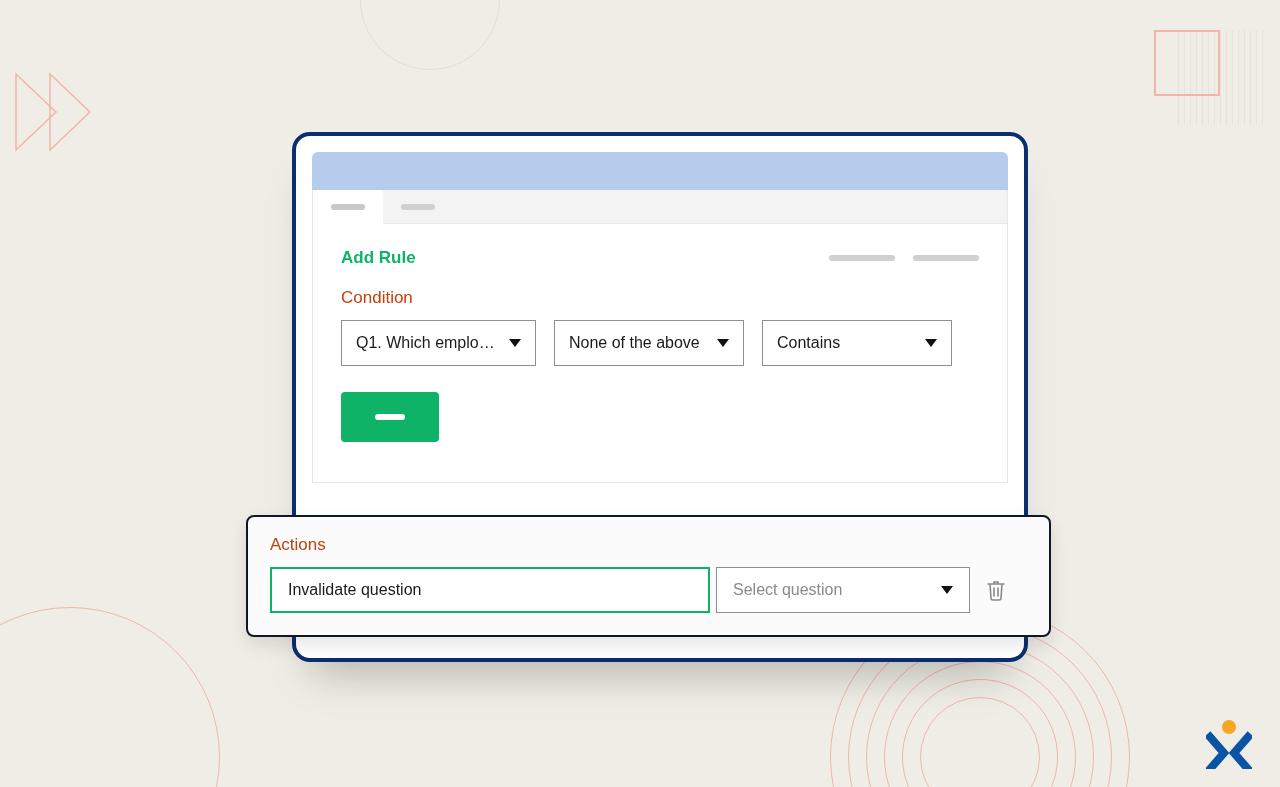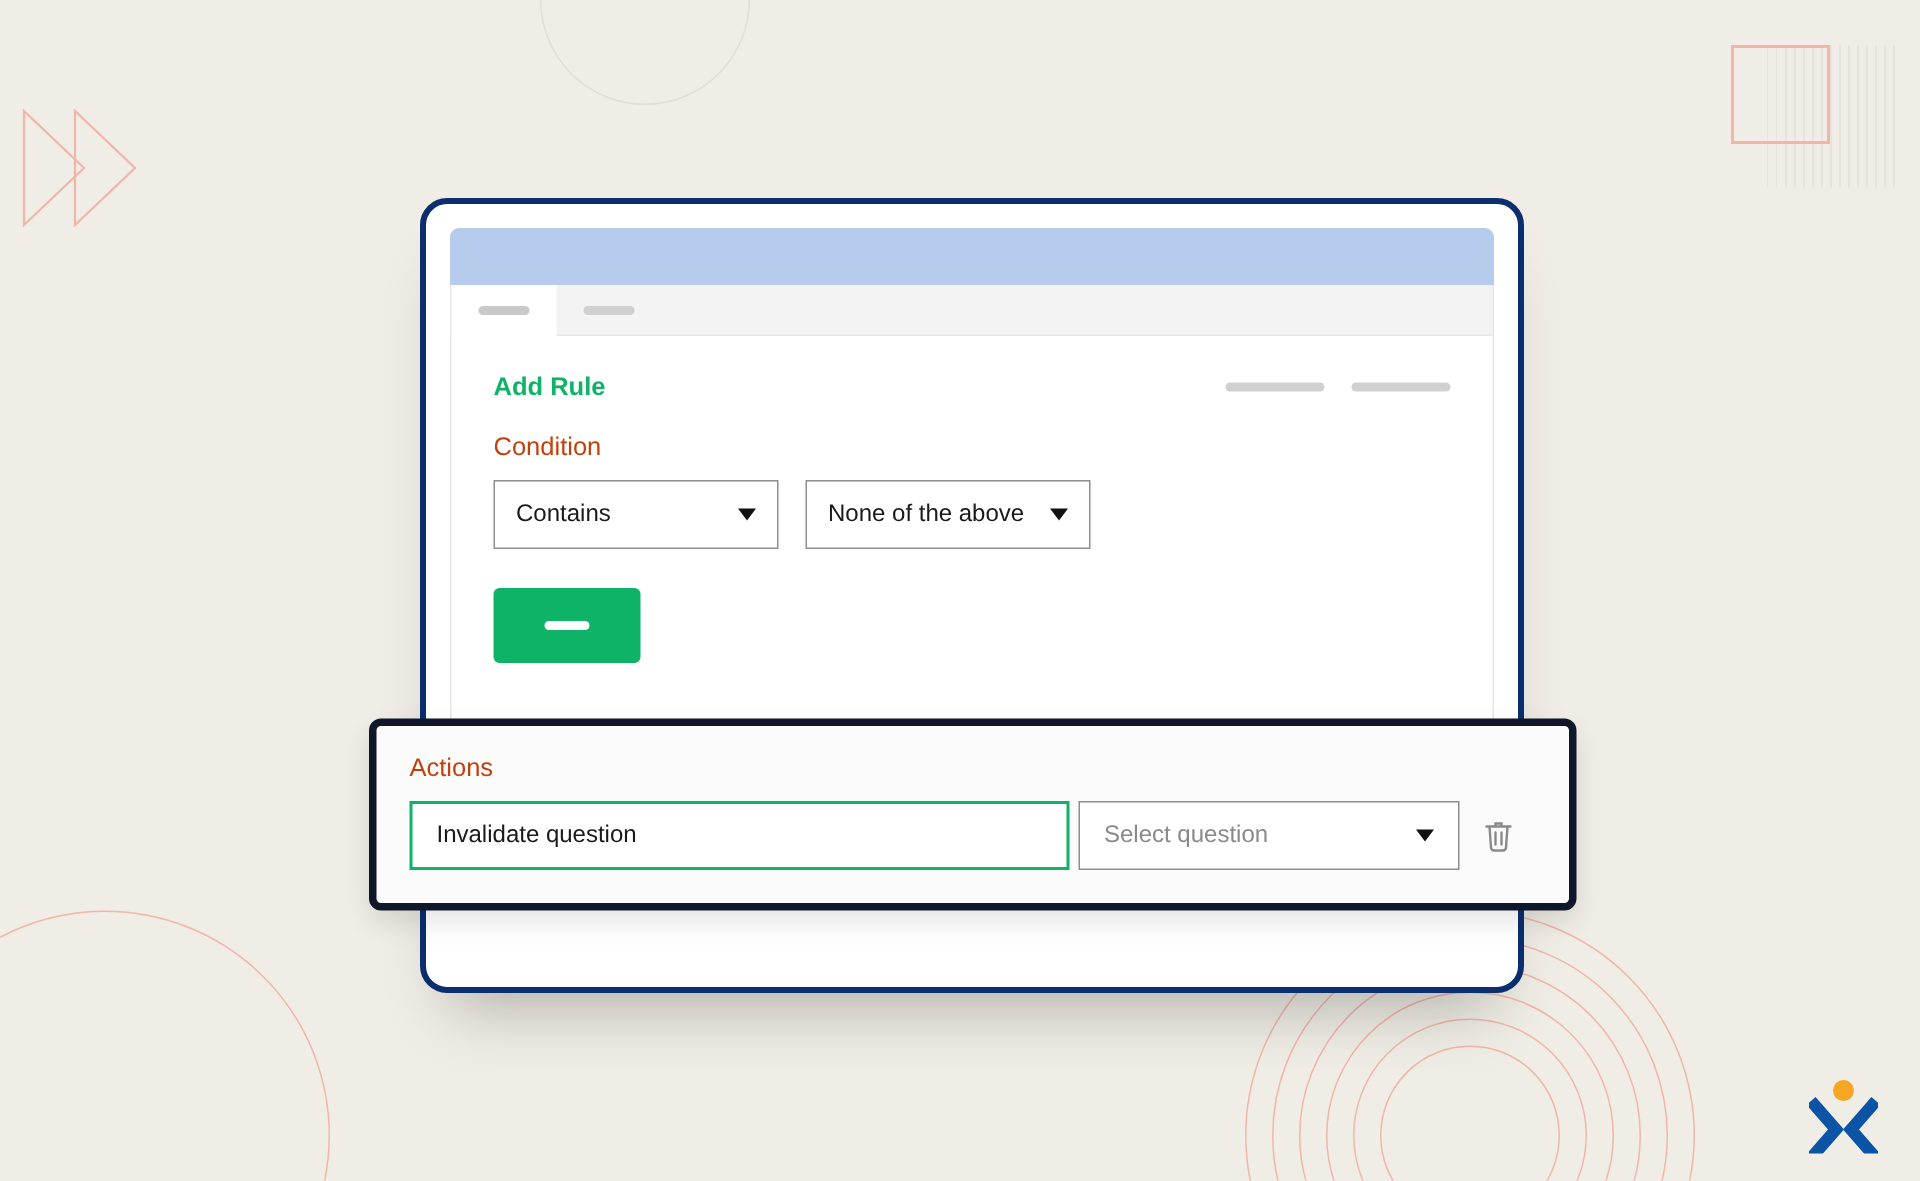--- a/index.html
+++ b/index.html
@@ -64,21 +64,21 @@
 
   .logo {
     position: absolute;
     bottom: 18px; right: 28px;
     width: 46px; height: 50px;
   }
 
   
   .window {
     position: absolute;
-    top: 132px; left: 280px;
+    top: 132px; left: 292px;
     width: 736px; height: 530px;
     background: #fff;
     border: 4px solid #0b2e6e;
     border-radius: 18px;
     box-shadow: 0 30px 40px -20px rgba(0,0,0,0.25);
     overflow: hidden;
   }
   .window-inner { padding: 16px; }
   .titlebar {
     height: 38px;
@@ -160,24 +160,24 @@
     background: #0fb367;
     border-radius: 4px;
     display: flex; align-items: center; justify-content: center;
     cursor: pointer;
   }
   .green-btn .dash { width: 30px; height: 6px; background: #fff; border-radius: 3px; }
 
   
   .actions-panel {
     position: absolute;
-    top: 479px; left: 246px;
+    top: 515px; left: 246px;
     width: 805px;
     background: #fbfbfb;
-    border: 5px solid #0f172a;
+    border: 2px solid #0f172a;
     border-radius: 8px;
     padding: 18px 22px 22px 22px;
     box-shadow: 0 8px 18px rgba(0,0,0,0.10), inset 0 1px 0 #fff;
   }
   .actions-row {
     display: flex;
     align-items: center;
     gap: 6px;
   }
   .sel-lg {
@@ -253,26 +253,30 @@
       <div class="content-head">
         <div class="add-rule">Add Rule</div>
         <div class="head-placeholders">
           <div class="ph"></div>
             <div class="ph"></div>
         </div>
       </div>
 
       <div class="section-label">Condition</div>
       <div class="row">
+        <div class="select w195">
+          <span class="truncate">Q1. Which employ...</span>
+          <span class="caret"></span>
+        </div>
+        <div class="select w190">
+          <span>None of the above</span>
+          <span class="caret"></span>
+        </div>
         <div class="select w190">
           <span>Contains</span>
-          <span class="caret"></span>
-        </div>
-        <div class="select w190">
-          <span>None of the above</span>
           <span class="caret"></span>
         </div>
       </div>
 
       <div class="green-btn">
         <div class="dash"></div>
       </div>
     </div>
   </div>
 </div>

